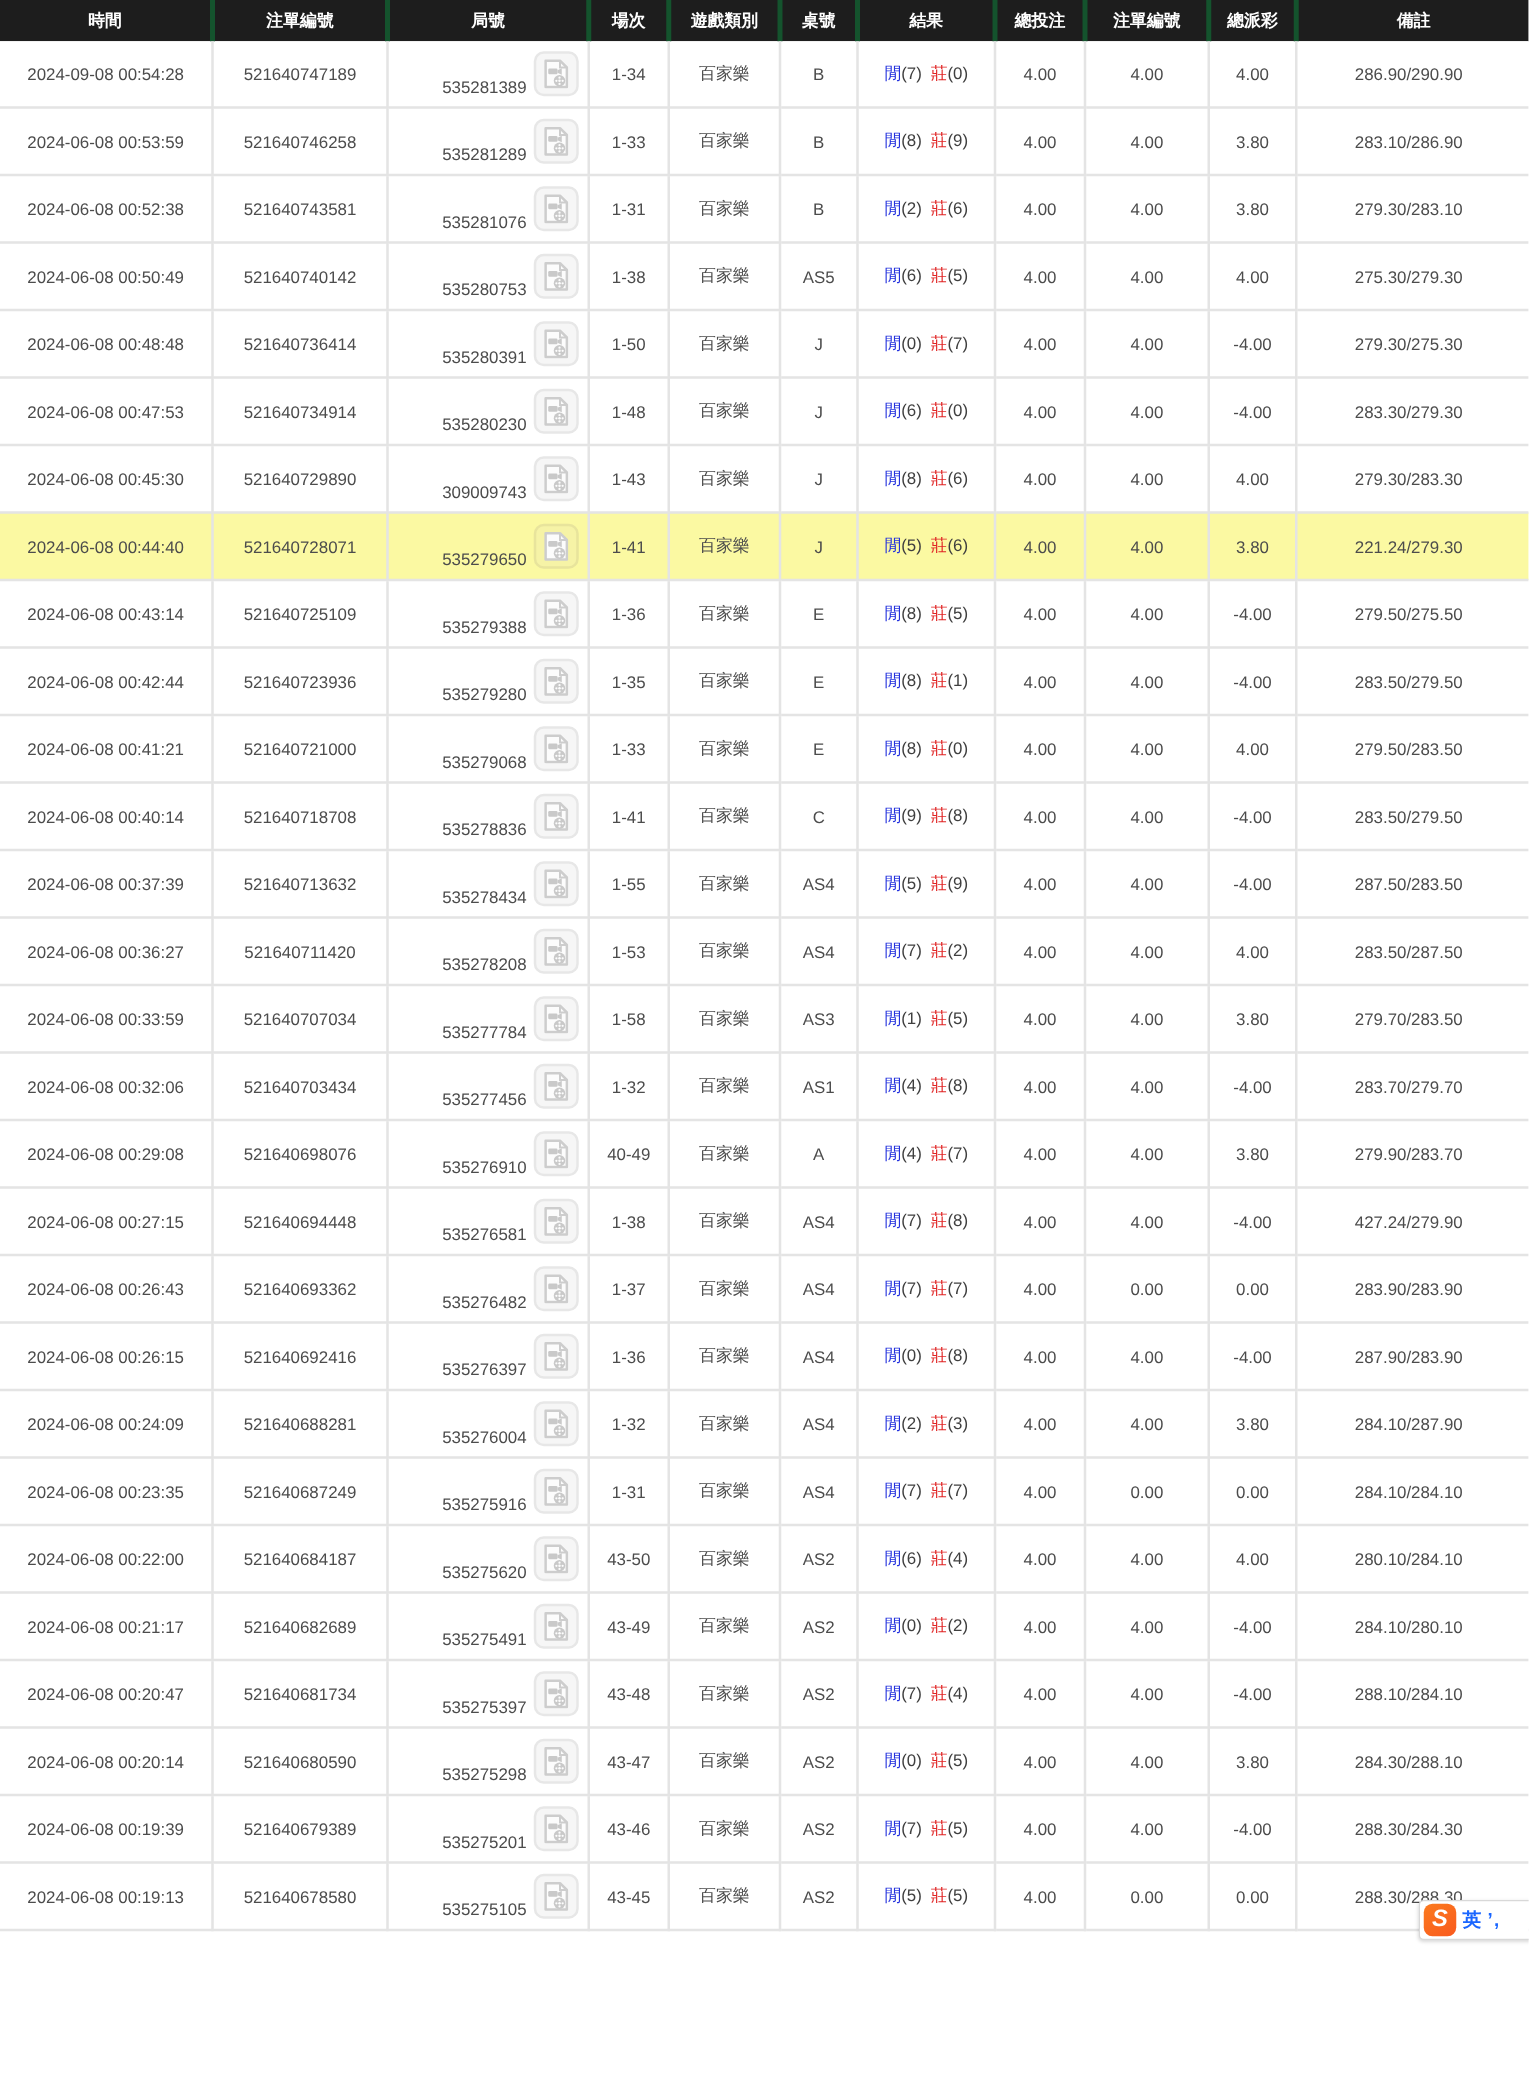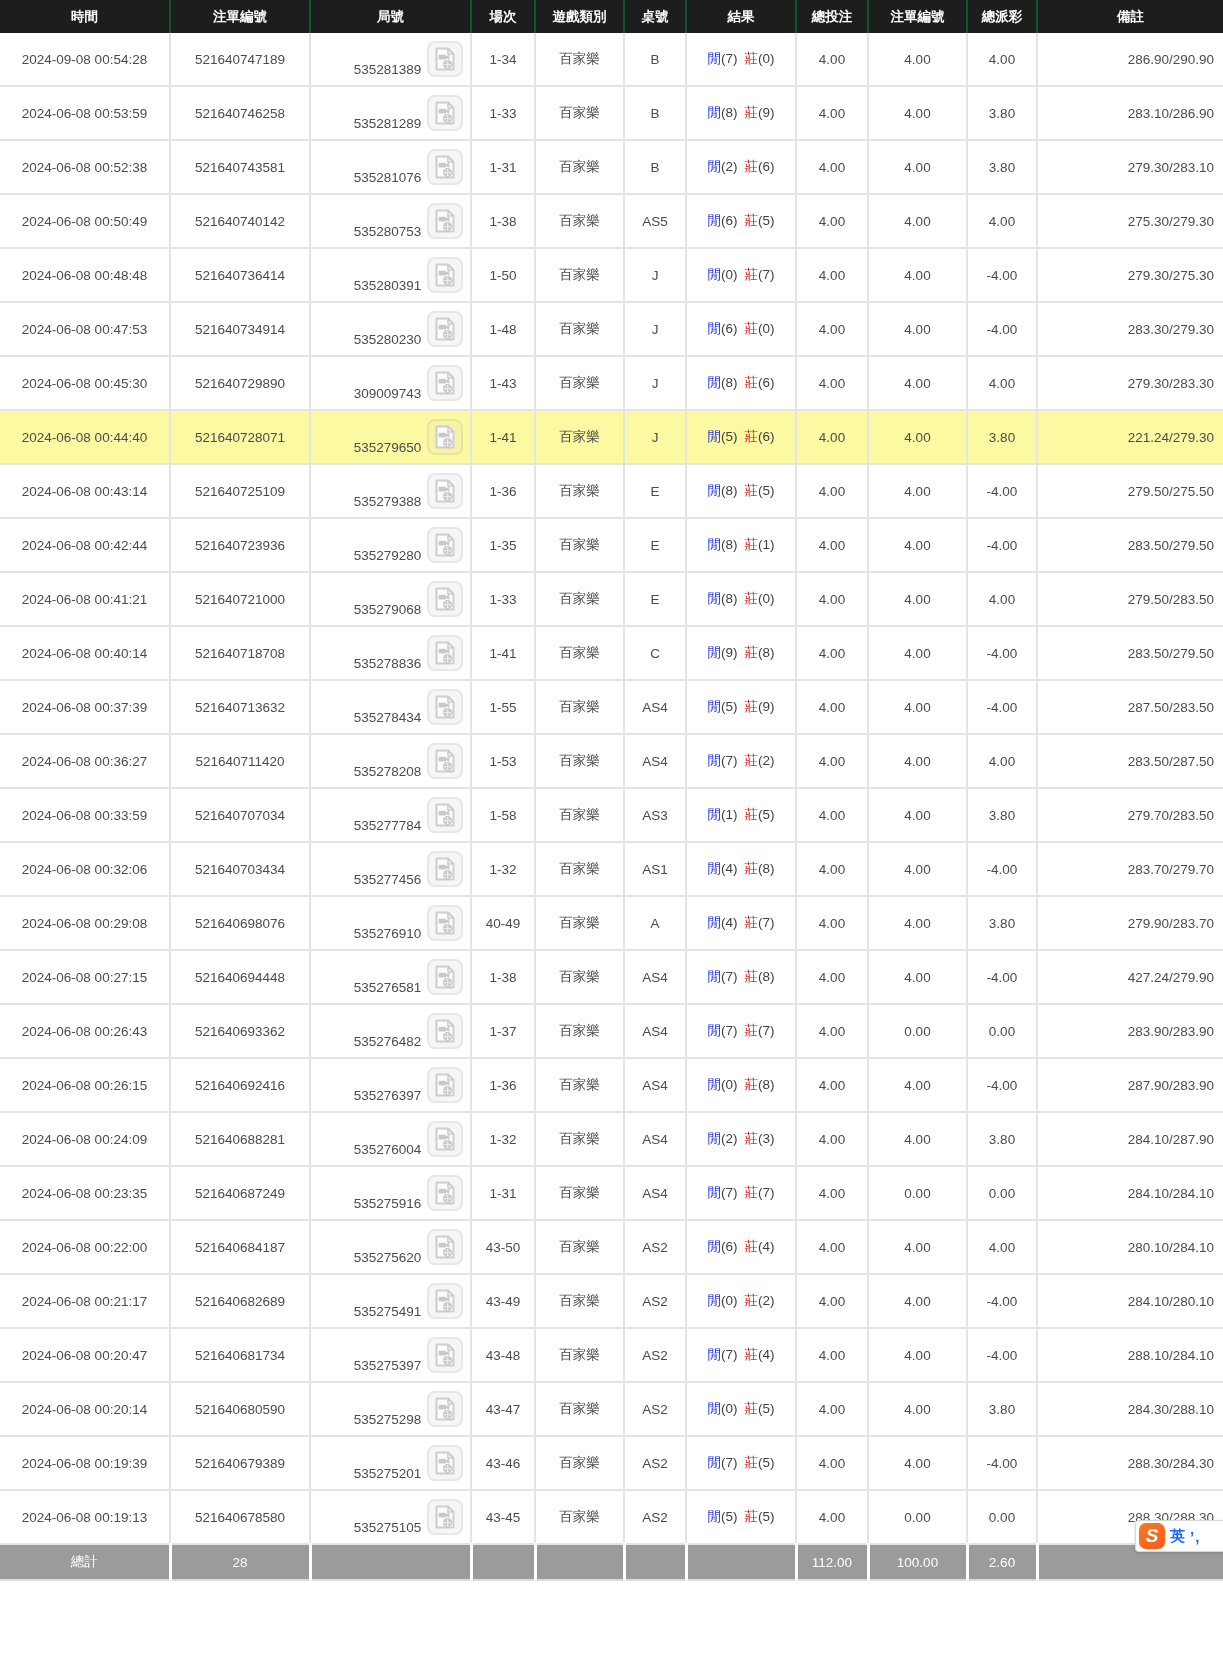--- a/index.html
+++ b/index.html
@@ -3,29 +3,29 @@
 <meta charset="utf-8">
 <style>
   html,body { margin:0; padding:0; background:#fff; }
   .screen {
     position:relative; width:1223px; height:1659px; background:#fff; overflow:hidden;
     font-family:"Liberation Sans","DejaVu Sans",sans-serif;
   }
   table.bet-table { border-collapse:collapse; table-layout:fixed; width:1223px; }
   .bet-table th {
     background:var(--header-bg); color:#fff; font-size:13.5px; font-weight:bold;
-    height:33px; padding:0; border-right:2px solid #14532d; text-align:center;
+    height:33px; padding:0; border-right:4px solid #14532d; text-align:center;
   }
   .bet-table th:last-child { border-right:none; }
   .bet-table tbody td {
     height:52px; padding:0 2px; background:#fff;
     border-bottom:2px solid var(--row-border); border-right:2px solid var(--row-border);
     text-align:center; font-size:13.5px; color:var(--text-gray); white-space:nowrap;
   }
-  .bet-table tbody td:last-child { border-right:none; text-align:right; padding-right:9px; }
+  .bet-table tbody td:last-child { border-right:none; padding-right:9px; }
   .bet-table tbody tr.highlight td { background:var(--highlight-bg); }
   .round-wrap { display:inline-flex; align-items:flex-end; gap:6px; vertical-align:middle;margin-left:36px; }
   .video-btn {
     width:36px; height:36px; border-radius:8px; background:#f6f6f6;
     border:2px solid #e7e7e7; display:inline-flex; align-items:center; justify-content:center;
     padding:0; cursor:pointer;
   }
   tr.highlight .video-btn { background:#f6f3a6; border-color:#e8e49c; }
   .rp { color:var(--player-blue); }
   .rb { color:var(--banker-red); margin-left:7px; }
@@ -951,33 +951,20 @@
           <td>百家樂</td>
           <td>AS2</td>
           <td><span class="rp">閒</span><span class="rn">(5)</span><span class="rb">莊</span><span class="rn">(5)</span></td>
           <td class="bet-blue">4.00</td>
           <td>0.00</td>
           <td>0.00</td>
           <td>288.30/288.30</td>
         </tr>
       </tbody>
     <tfoot id="foot-rows">
-        <tr>
-          <td>總計</td>
-          <td>28</td>
-          <td></td>
-          <td></td>
-          <td></td>
-          <td></td>
-          <td></td>
-          <td>112.00</td>
-          <td>100.00</td>
-          <td>2.60</td>
-          <td></td>
-        </tr>
       </tfoot>
   </table>
 
   <div class="ime-bar">
     <div class="ime-logo">S</div>
     <span class="ime-mode">英</span>
     <span class="ime-punct">’,</span>
   </div>
 </div>
 

